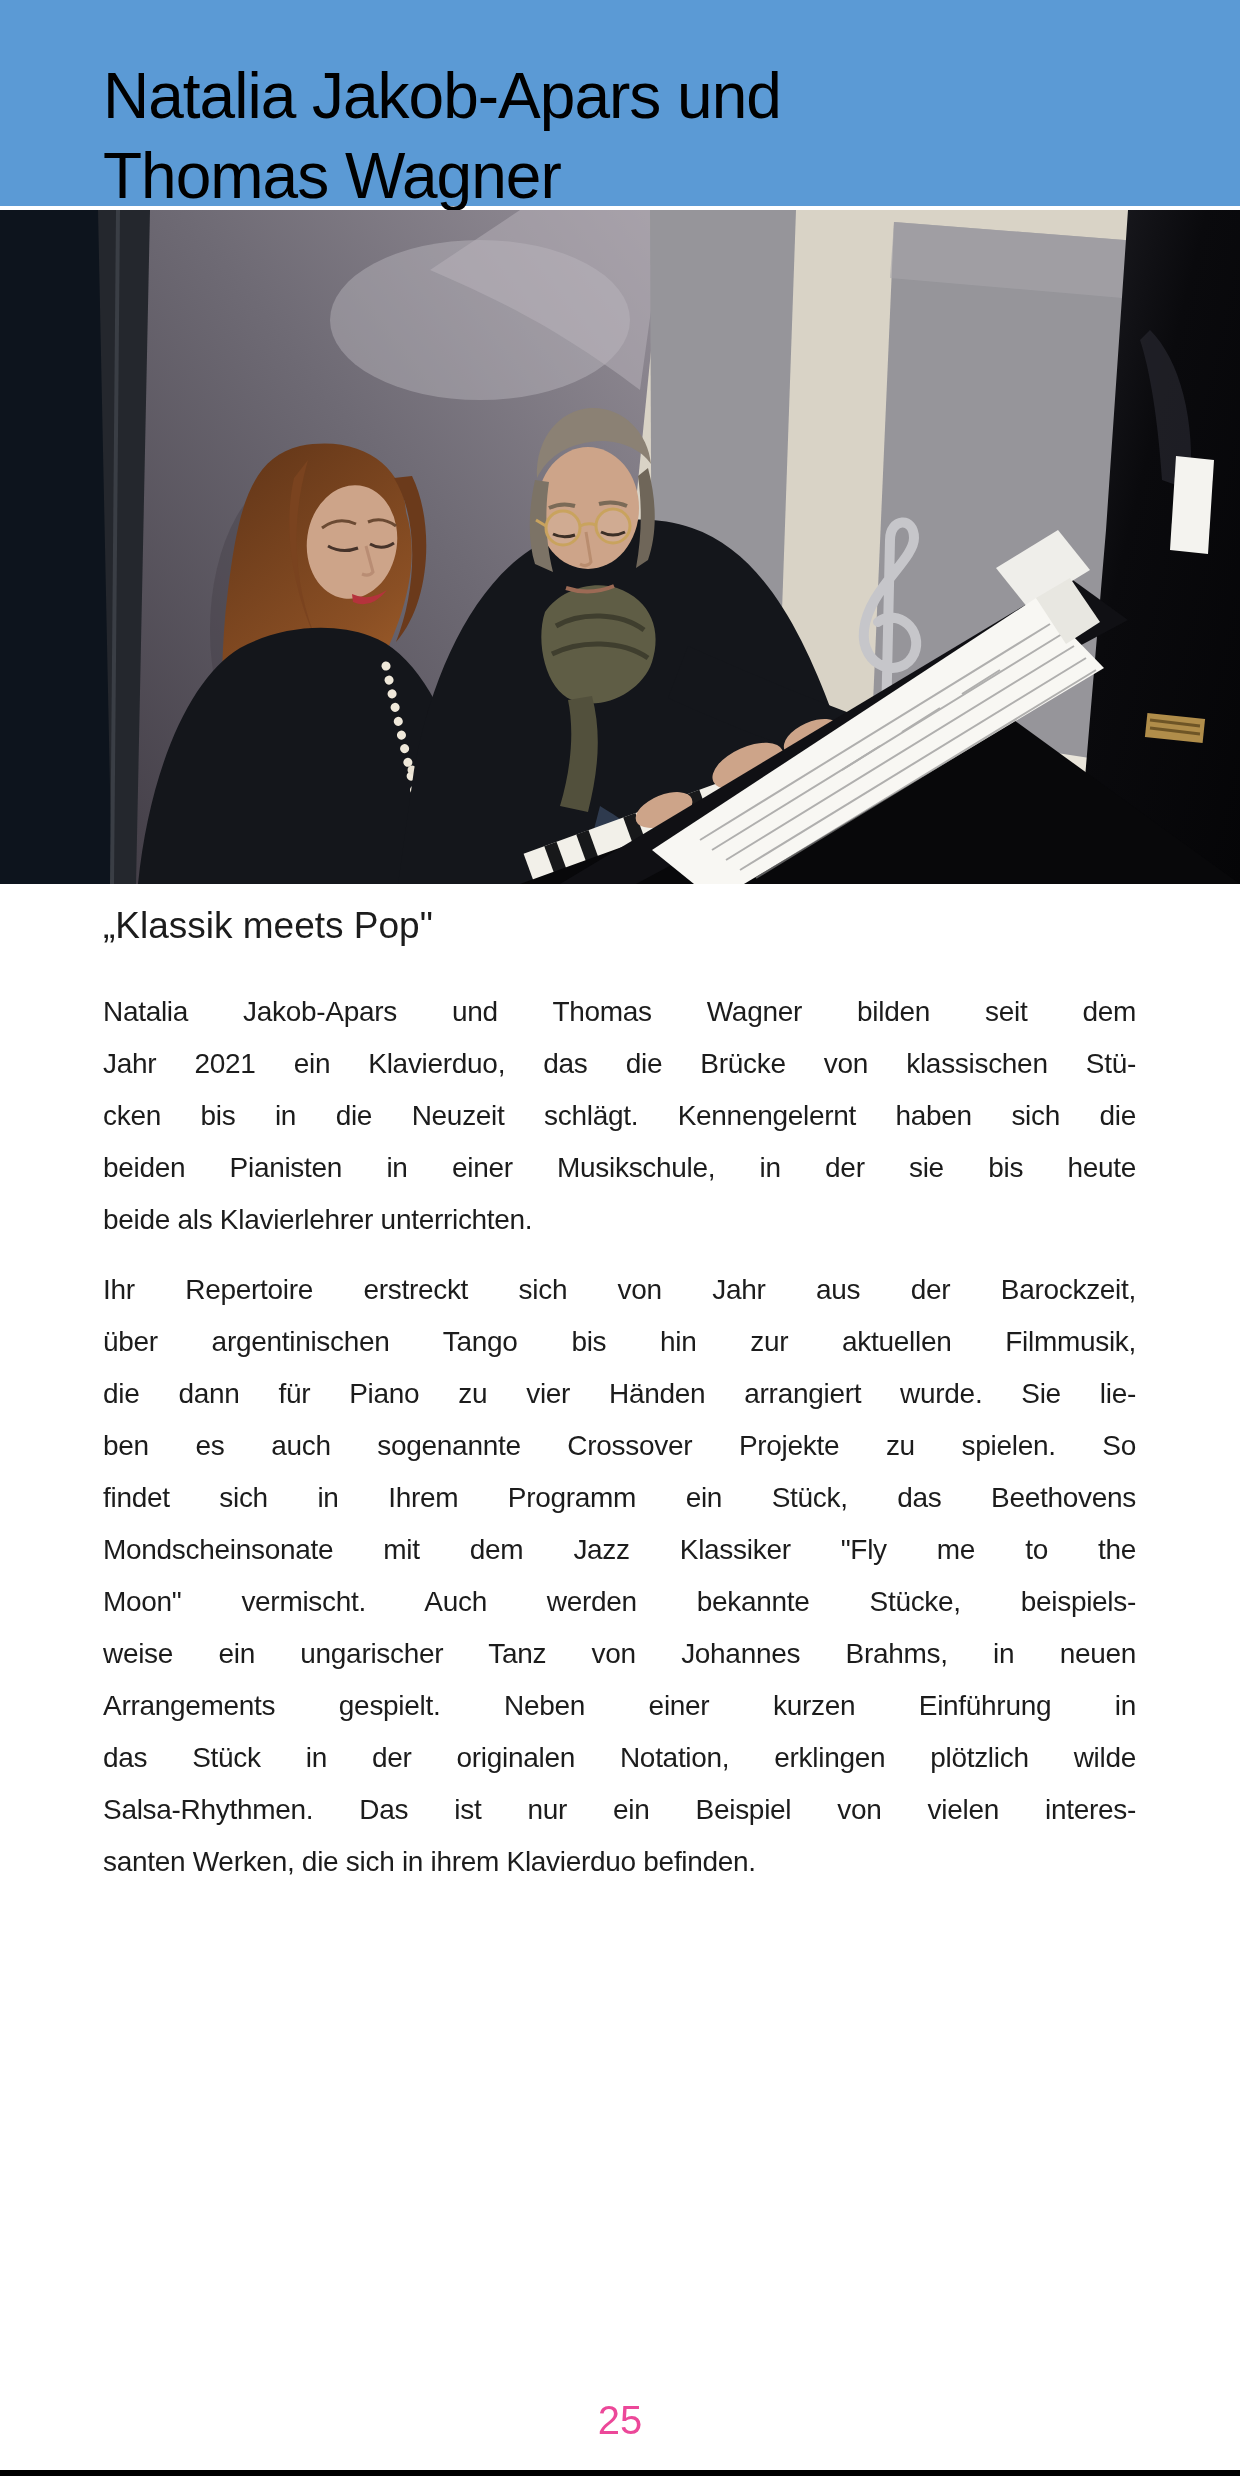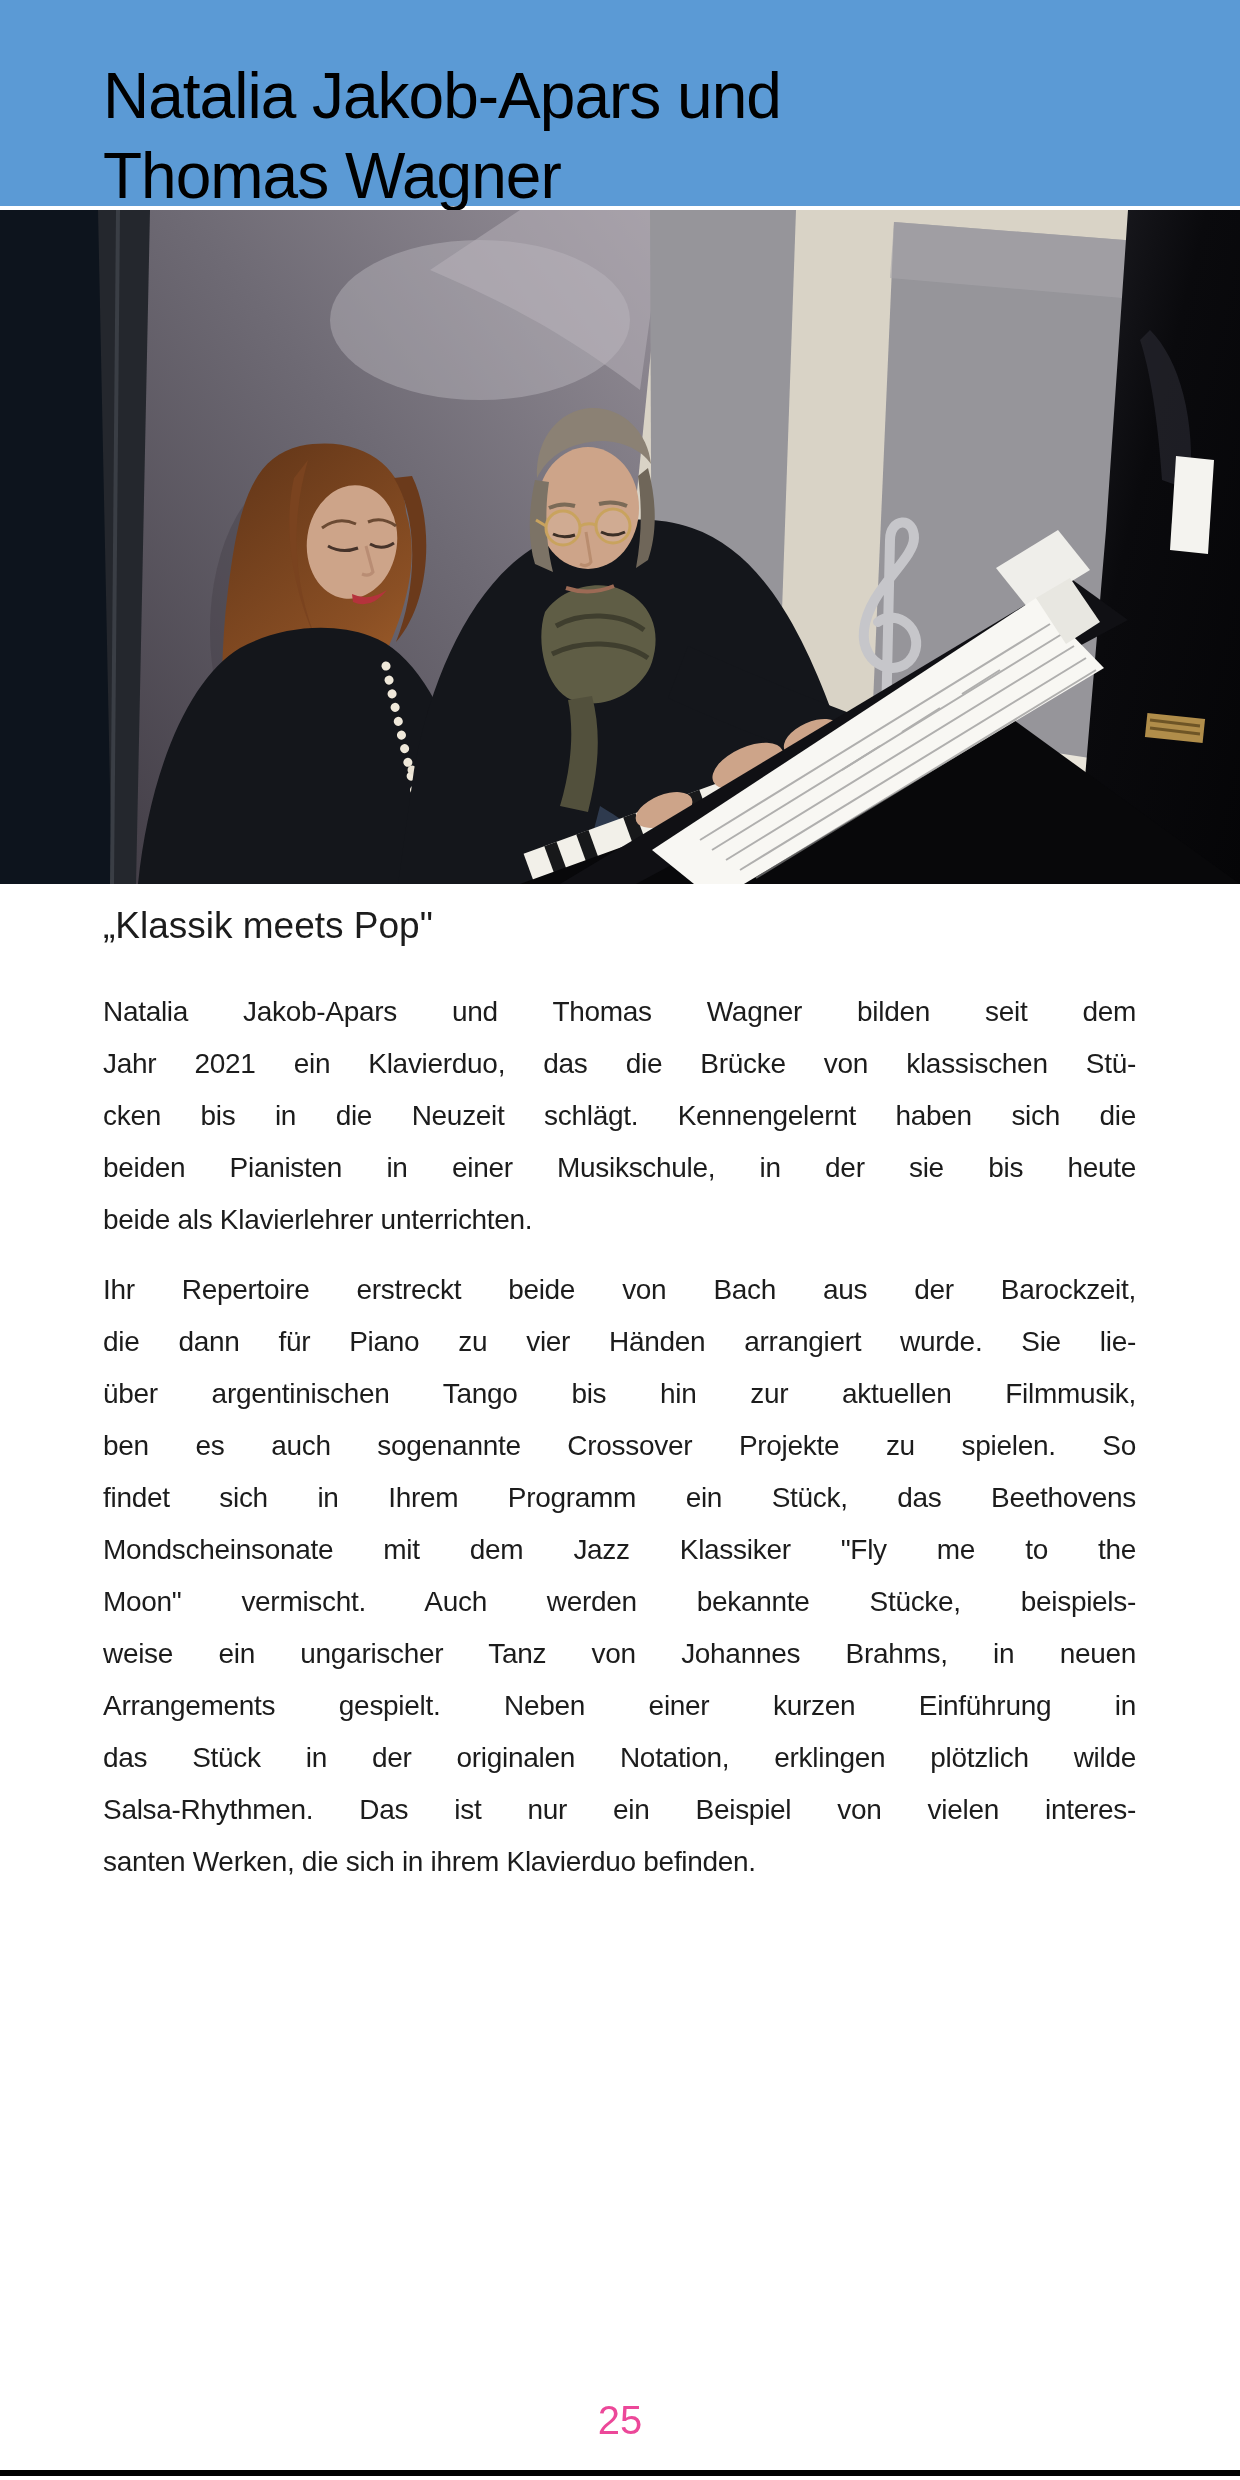--- a/index.html
+++ b/index.html
@@ -189,23 +189,23 @@
   <div class="textcol subtitle" style="position:absolute;">„Klassik meets Pop"</div>
 
   <div class="textcol para para-1" style="position:absolute;">
       <div class="jline">Natalia Jakob-Apars und Thomas Wagner bilden seit dem</div>
       <div class="jline">Jahr 2021 ein Klavierduo, das die Brücke von klassischen Stü-</div>
       <div class="jline">cken bis in die Neuzeit schlägt. Kennengelernt haben sich die</div>
       <div class="jline">beiden Pianisten in einer Musikschule, in der sie bis heute</div>
       <div class="jline lastline">beide als Klavierlehrer unterrichten.</div>
     </div>
   <div class="textcol para para-2" style="position:absolute;">
-      <div class="jline">Ihr Repertoire erstreckt beide von Bach aus der Barockzeit,</div>
+      <div class="jline">Ihr Repertoire erstreckt sich von Jahr aus der Barockzeit,</div>
+      <div class="jline">über argentinischen Tango bis hin zur aktuellen Filmmusik,</div>
       <div class="jline">die dann für Piano zu vier Händen arrangiert wurde. Sie lie-</div>
-      <div class="jline">über argentinischen Tango bis hin zur aktuellen Filmmusik,</div>
       <div class="jline">ben es auch sogenannte Crossover Projekte zu spielen. So</div>
       <div class="jline">findet sich in Ihrem Programm ein Stück, das Beethovens</div>
       <div class="jline">Mondscheinsonate mit dem Jazz Klassiker "Fly me to the</div>
       <div class="jline">Moon" vermischt. Auch werden bekannte Stücke, beispiels-</div>
       <div class="jline">weise ein ungarischer Tanz von Johannes Brahms, in neuen</div>
       <div class="jline">Arrangements gespielt. Neben einer kurzen Einführung in</div>
       <div class="jline">das Stück in der originalen Notation, erklingen plötzlich wilde</div>
       <div class="jline">Salsa-Rhythmen. Das ist nur ein Beispiel von vielen interes-</div>
       <div class="jline lastline">santen Werken, die sich in ihrem Klavierduo befinden.</div>
     </div>

